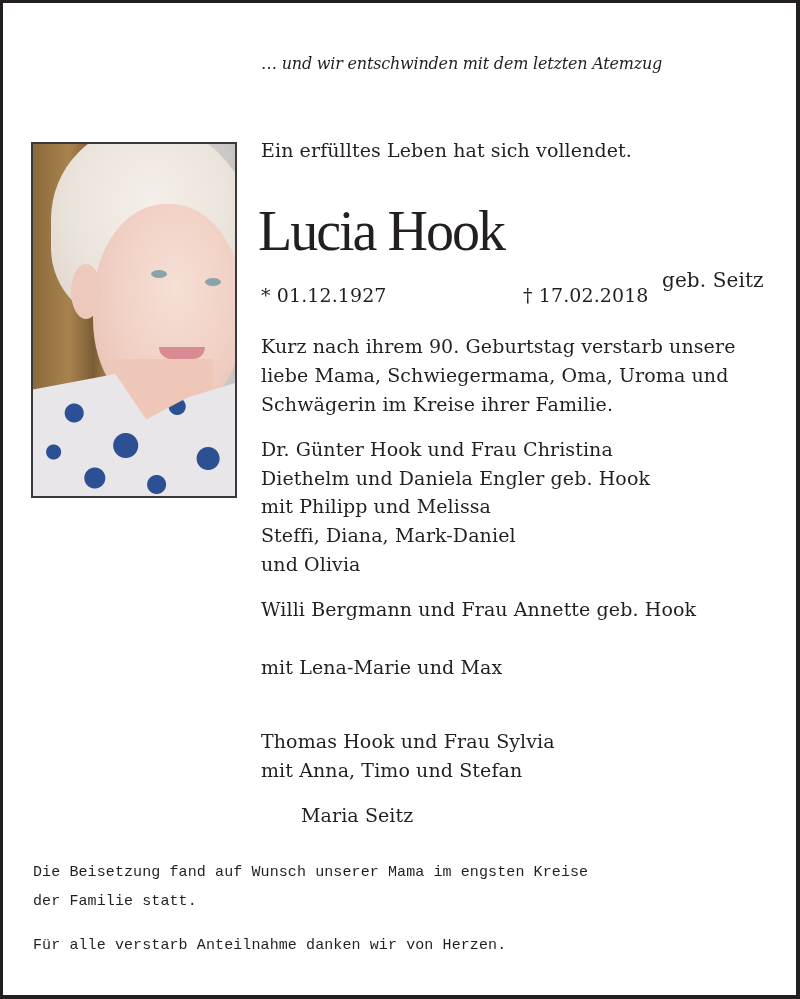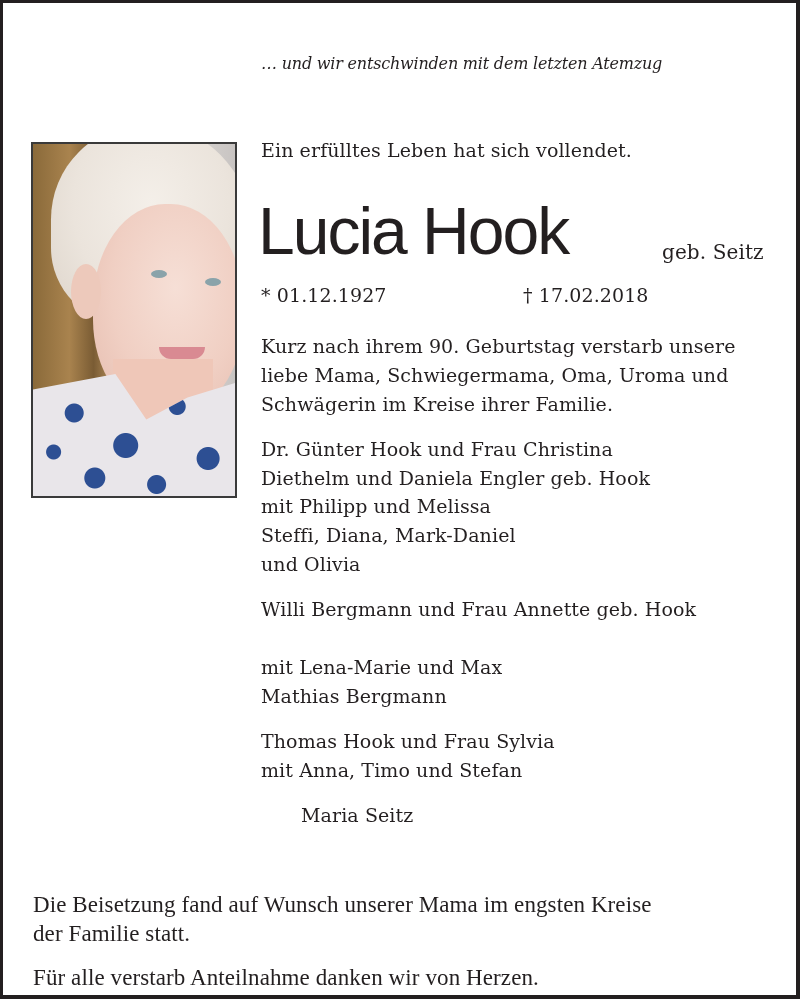--- a/index.html
+++ b/index.html
@@ -2,23 +2,23 @@
 <html><head>
   <meta charset="utf-8">
   <style>
     html, body { margin: 0; padding: 0; background: #ffffff; }
     body { width: 800px; height: 999px; position: relative; overflow: hidden;
            font-family: "DejaVu Serif", "Liberation Serif", serif; color: #231f20; }
     .frame { position: absolute; left: 0; top: 0; width: 800px; height: 999px;
              box-sizing: border-box; border: 3px solid #231f20; border-bottom-width: 4px; border-right-width: 4px; background: #fff; }
     .t { position: absolute; white-space: nowrap; font-size: 19px; line-height: 29px; letter-spacing: 0.1px; }
     .quote { font-style: italic; font-size: 16px; letter-spacing: -0.2px; }
-    .name { font-family: Liberation Sans, sans-serif; font-size: 66px; line-height: 80px; letter-spacing: -2px; }
-    .maiden { font-size: 20px; }
-    .bottom { font-family: Liberation Serif, serif; font-size: 23px; letter-spacing: 0.1px; transform-origin: left top; margin-top: 32px; }
+    .name { font-family: Liberation Serif, serif; font-size: 56px; line-height: 80px; letter-spacing: -2px; }
+    .maiden { font-size: 20px; margin-top: 28px; }
+    .bottom { font-family: Liberation Mono, monospace; font-size: 15px; letter-spacing: 0.1px; transform-origin: left top; }
 
     .photo { position: absolute; left: 28px; top: 139px; width: 206px; height: 356px; box-sizing: border-box;
              border: 2px solid #3a3a3a; overflow: hidden; background: #d9c6b0; }
     .photo .bg { position: absolute; inset: 0;
       background: linear-gradient(90deg, #8a6a3a 0%, #a9834e 18%, #7a5c34 30%, #b58f5c 40%, #e6e2de 60%, #c8c4c2 100%); }
     .photo .hair { position: absolute; left: 18px; top: -20px; width: 200px; height: 200px; border-radius: 50% 55% 40% 40%;
       background: radial-gradient(ellipse at 50% 40%, #f4efe9 0%, #ebe4dc 55%, #dcd3c9 100%); }
     .photo .face { position: absolute; left: 60px; top: 60px; width: 150px; height: 210px; border-radius: 48% 48% 45% 45%;
       background: radial-gradient(ellipse at 55% 40%, #f6dfd6 0%, #f0cfc3 55%, #e5bcae 100%); }
     .photo .ear { position: absolute; left: 38px; top: 120px; width: 30px; height: 55px; border-radius: 50%; background: #edc9bb; }
@@ -75,21 +75,20 @@
   <div class="t" style="left:258px; top:387px;">Schwägerin im Kreise ihrer Familie.</div>
 
   <div class="t" style="left:258px; top:432px;">Dr. Günter Hook und Frau Christina</div>
   <div class="t" style="left:258px; top:461px;">Diethelm und Daniela Engler geb. Hook</div>
   <div class="t" style="left:258px; top:489px;">mit Philipp und Melissa</div>
   <div class="t" style="left:258px; top:518px;">Steffi, Diana, Mark-Daniel</div>
   <div class="t" style="left:258px; top:547px;">und Olivia</div>
 
   <div class="t" style="left:258px; top:592px;">Willi Bergmann und Frau Annette geb. Hook</div>
   <div class="t" style="left:258px; top:650px;">mit Lena-Marie und Max</div>
-  <div class="t" style="left:258px; top:679px;">Mathias Bergmann</div>
 
   <div class="t" style="left:258px; top:724px;">Thomas Hook und Frau Sylvia</div>
   <div class="t" style="left:258px; top:753px;">mit Anna, Timo und Stefan</div>
 
   <div class="t" style="left:258px; top:798px;margin-left:40px;">Maria Seitz</div>
 
   <div class="t bottom" style="left:30px; top:855px;">Die Beisetzung fand auf Wunsch unserer Mama im engsten Kreise</div>
   <div class="t bottom" style="left:30px; top:884px;">der Familie statt.</div>
   <div class="t bottom" style="left:30px; top:928px;">Für alle verstarb Anteilnahme danken wir von Herzen.</div>
 

